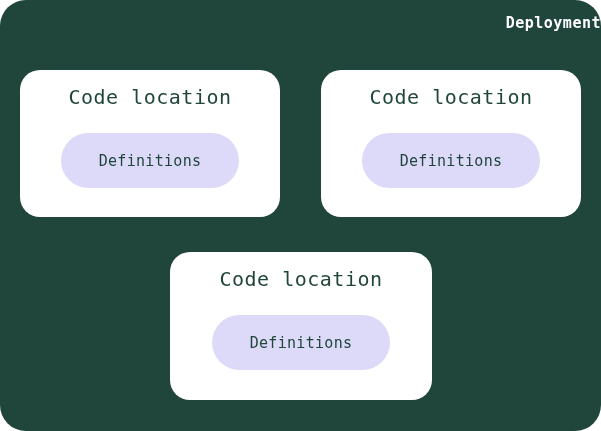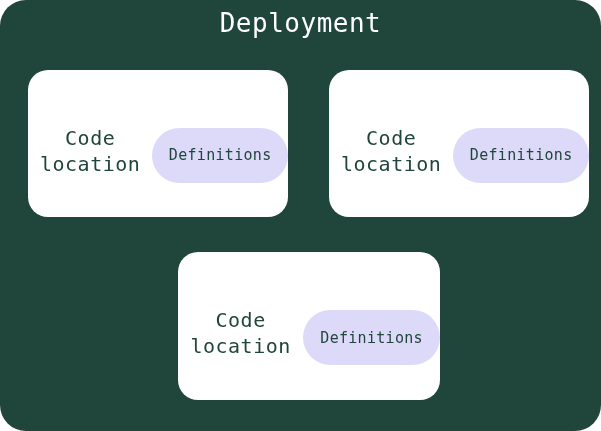--- a/index.html
+++ b/index.html
@@ -25,35 +25,34 @@
     position: absolute;
     inset: 0;
     background: var(--background, #20463C);
     border-radius: 26px;
   }
   .deployment-title {
     position: absolute;
     top: 10px;
     left: 0;
     right: 0;
-    text-align: center;
-    font-size: 26px;
+    text-align: right;
+    font-size: 15px;
     line-height: 27px;
-    font-weight: 400;
+    font-weight: 700;
     color: var(--title-text, #FFFFFF);
     letter-spacing: 0.5px;
   }
   .card {
     position: absolute;
     background: var(--card, #FFFFFF);
     border-radius: 20px;
     display: flex;
-    flex-direction: row;
+    flex-direction: column;
     align-items: center;
-    margin-left: 8px;
   }
   .card-1 { left: 20px;  top: 70px;  width: 260px; height: 147px; }
   .card-2 { left: 321px; top: 70px;  width: 260px; height: 147px; }
   .card-3 { left: 170px; top: 252px; width: 262px; height: 148px; }
   .card-title {
     margin-top: 14px;
     font-size: 20px;
     line-height: 26px;
     font-weight: 500;
     color: var(--card-text, #20463C);

